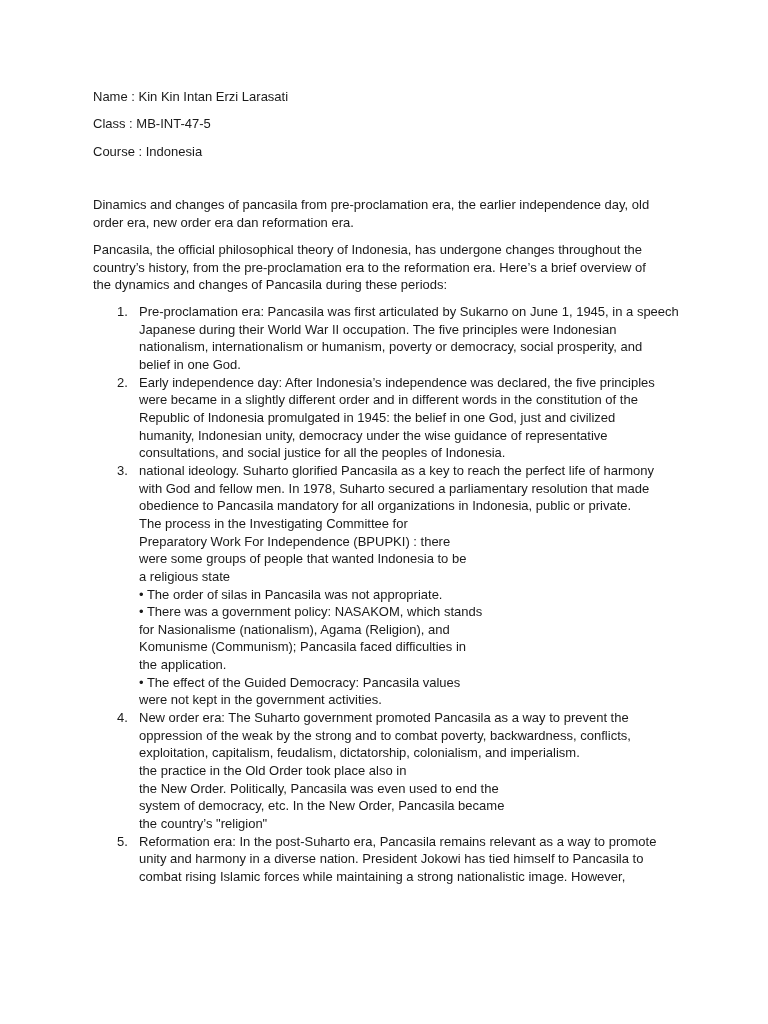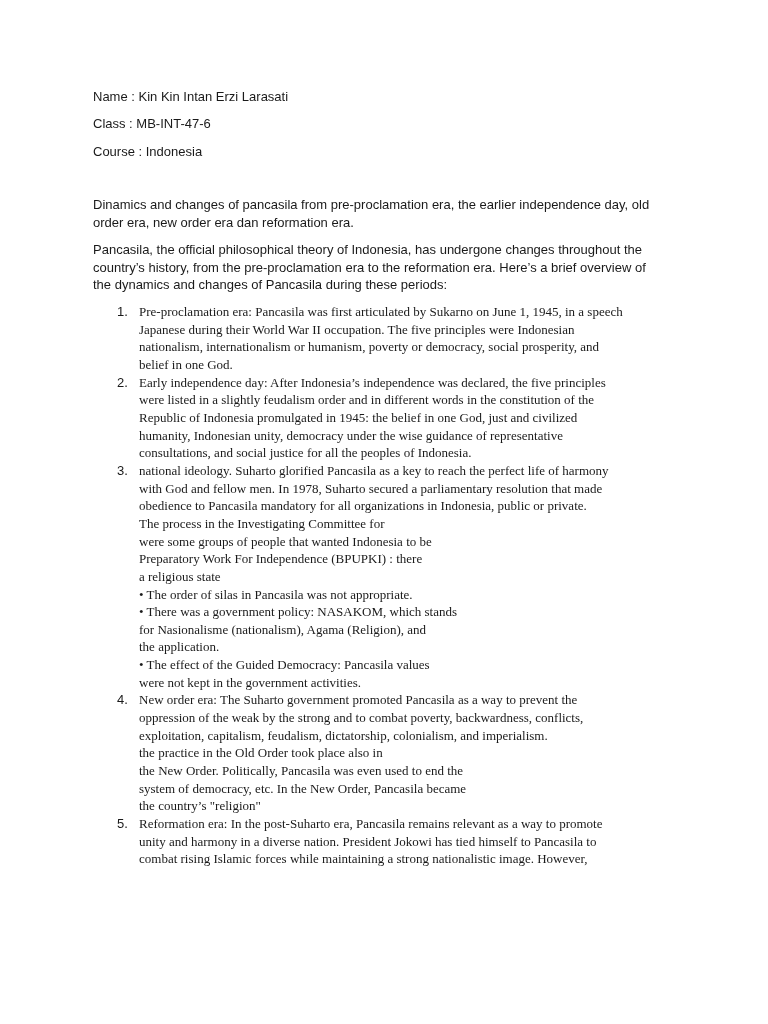--- a/index.html
+++ b/index.html
@@ -4,29 +4,29 @@
 <style>
   html, body { margin: 0; padding: 0; background: #ffffff; }
   body { width: 768px; height: 1024px; overflow: hidden; position: relative;
          font-family: "Liberation Sans", "DejaVu Sans", sans-serif; color: #1a1a1a; }
   .page { position: absolute; left: 0; top: 0; width: 708px; height: 1024px; background: #fff; }
   .hdr { position: absolute; left: 93px; font-size: 13px; line-height: 17px; white-space: nowrap; }
   .para { position: absolute; left: 93px; width: 590px; font-size: 13px; line-height: 17.7px; }
   .list { position: absolute; left: 93px; top: 303px; width: 600px; margin: 0; padding: 0; list-style: none; font-size: 13px; line-height: 17.65px; }
   .list li { position: relative; padding-left: 46px; }
   .list .num { position: absolute; left: 24px; top: 0; }
-  .list .line { display: block; white-space: nowrap; font-family: Liberation Serif, serif; }
+  .list .line { display: block; white-space: nowrap; }
 </style>
 </head>
 <body>
 
 <div class="page">
 
   <div class="hdr" style="top:88px">Name : Kin Kin Intan Erzi Larasati</div>
-  <div class="hdr" style="top:115px">Class : MB-INT-47-6</div>
+  <div class="hdr" style="top:115px">Class : MB-INT-47-5</div>
   <div class="hdr" style="top:143px">Course : Indonesia</div>
 
   <div class="para" style="top:196px">
     <span class="line" style="display:block;white-space:nowrap">Dinamics and changes of pancasila from pre-proclamation era, the earlier independence day, old</span>
     <span class="line" style="display:block;white-space:nowrap">order era, new order era dan reformation era.</span>
   </div>
 
   <div class="para" style="top:241px">
     <span style="display:block;white-space:nowrap">Pancasila, the official philosophical theory of Indonesia, has undergone changes throughout the</span>
     <span style="display:block;white-space:nowrap">country’s history, from the pre-proclamation era to the reformation era. Here’s a brief overview of</span>
@@ -37,37 +37,38 @@
     <li>
       <span class="num">1.</span>
       <span class="line">Pre-proclamation era: Pancasila was first articulated by Sukarno on June 1, 1945, in a speech</span>
       <span class="line">Japanese during their World War II occupation. The five principles were Indonesian</span>
       <span class="line">nationalism, internationalism or humanism, poverty or democracy, social prosperity, and</span>
       <span class="line">belief in one God.</span>
     </li>
     <li>
       <span class="num">2.</span>
       <span class="line">Early independence day: After Indonesia’s independence was declared, the five principles</span>
-      <span class="line">were listed in a slightly feudalism order and in different words in the constitution of the</span>
+      <span class="line">were became in a slightly different order and in different words in the constitution of the</span>
       <span class="line">Republic of Indonesia promulgated in 1945: the belief in one God, just and civilized</span>
       <span class="line">humanity, Indonesian unity, democracy under the wise guidance of representative</span>
       <span class="line">consultations, and social justice for all the peoples of Indonesia.</span>
     </li>
     <li>
       <span class="num">3.</span>
       <span class="line">national ideology. Suharto glorified Pancasila as a key to reach the perfect life of harmony</span>
       <span class="line">with God and fellow men. In 1978, Suharto secured a parliamentary resolution that made</span>
       <span class="line">obedience to Pancasila mandatory for all organizations in Indonesia, public or private.</span>
       <span class="line">The process in the Investigating Committee for</span>
+      <span class="line">Preparatory Work For Independence (BPUPKI) : there</span>
       <span class="line">were some groups of people that wanted Indonesia to be</span>
-      <span class="line">Preparatory Work For Independence (BPUPKI) : there</span>
       <span class="line">a religious state</span>
       <span class="line">• The order of silas in Pancasila was not appropriate.</span>
       <span class="line">• There was a government policy: NASAKOM, which stands</span>
       <span class="line">for Nasionalisme (nationalism), Agama (Religion), and</span>
+      <span class="line">Komunisme (Communism); Pancasila faced difficulties in</span>
       <span class="line">the application.</span>
       <span class="line">• The effect of the Guided Democracy: Pancasila values</span>
       <span class="line">were not kept in the government activities.</span>
     </li>
     <li>
       <span class="num">4.</span>
       <span class="line">New order era: The Suharto government promoted Pancasila as a way to prevent the</span>
       <span class="line">oppression of the weak by the strong and to combat poverty, backwardness, conflicts,</span>
       <span class="line">exploitation, capitalism, feudalism, dictatorship, colonialism, and imperialism.</span>
       <span class="line">the practice in the Old Order took place also in</span>

